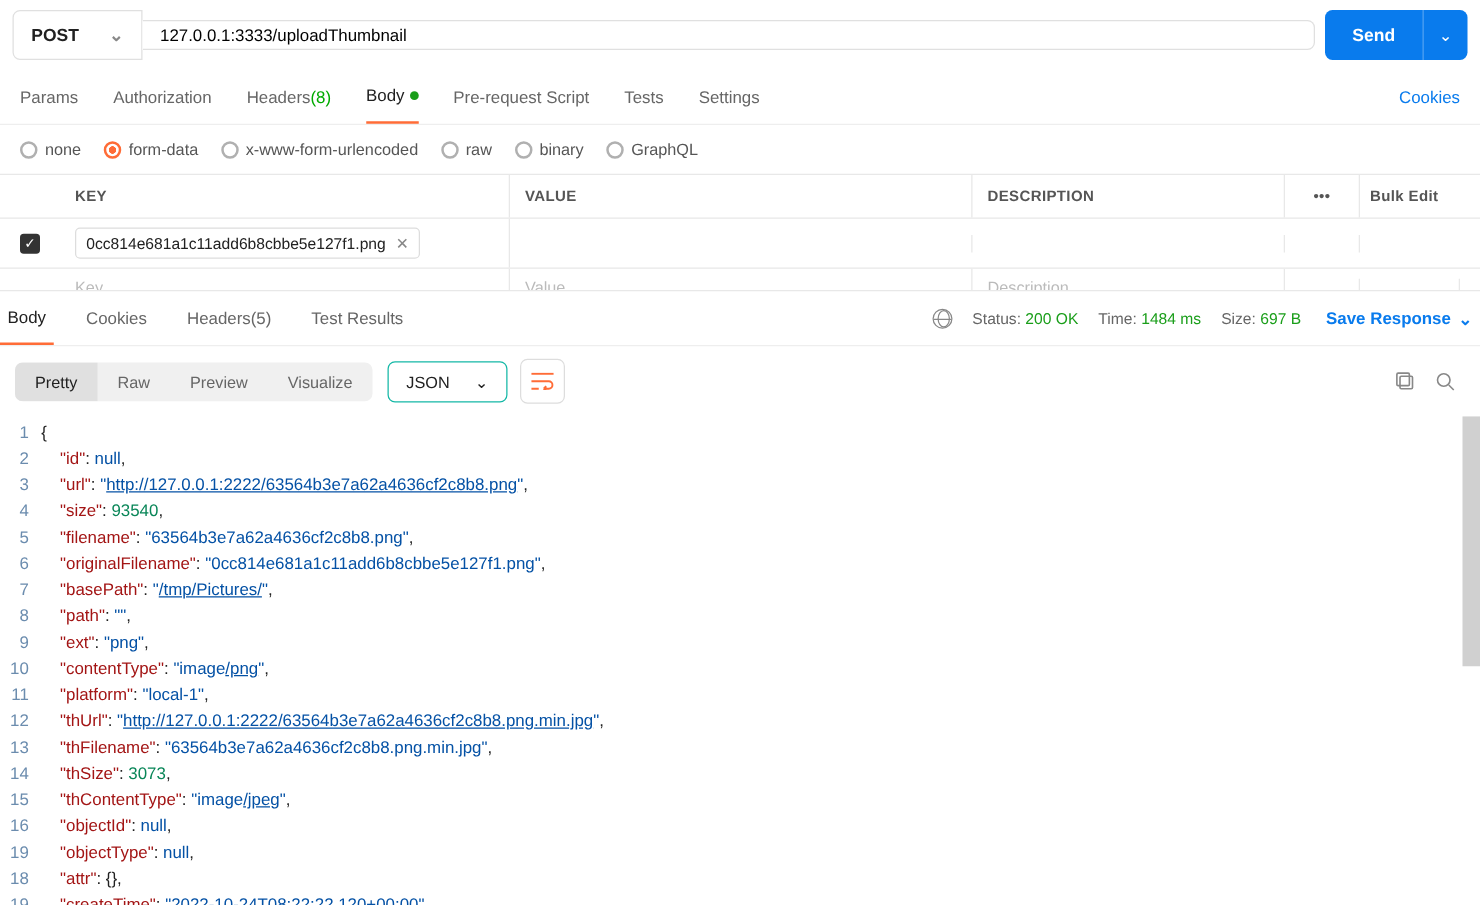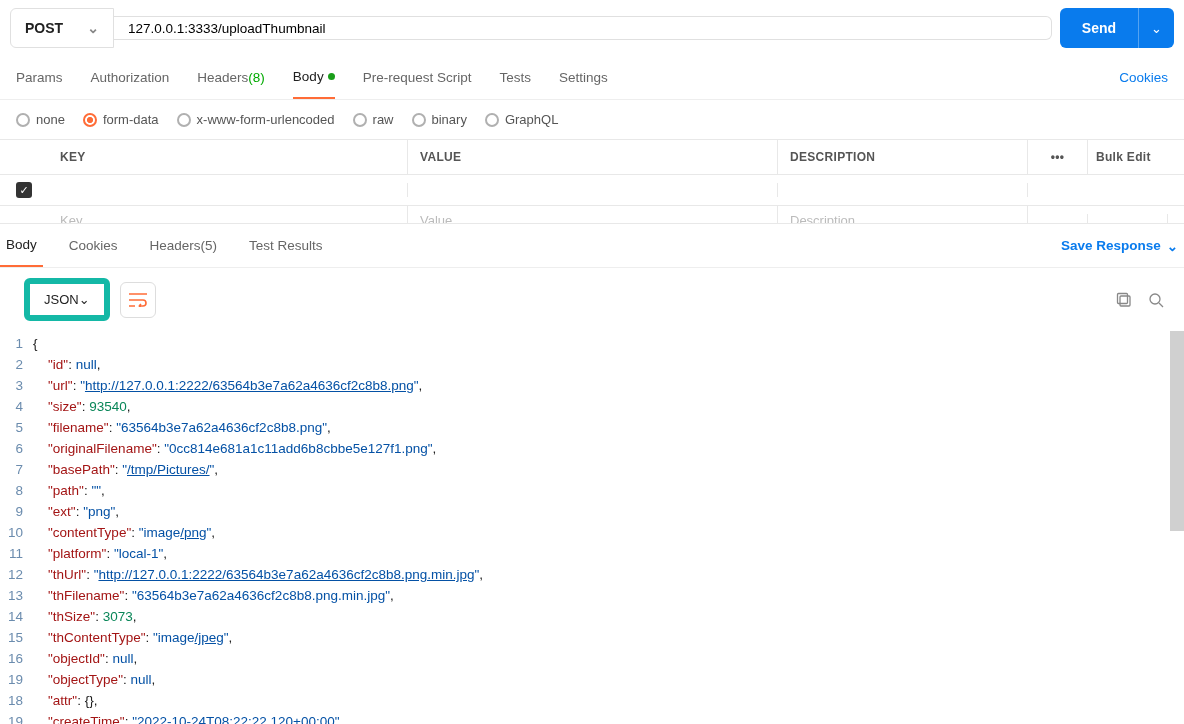--- a/index.html
+++ b/index.html
@@ -47,21 +47,21 @@
 .resp-meta .g { color: #1a9e1a; }
 .save-resp { color: #097bed; font-weight: 600; cursor: pointer; display: flex; align-items: center; gap: 6px; }
 .globe { width: 16px; height: 16px; border: 1.5px solid #888; border-radius: 50%; position: relative; }
 .globe::before { content: ''; position: absolute; left: 0; right: 0; top: 50%; border-top: 1px solid #888; }
 .globe::after { content: ''; position: absolute; top: 0; bottom: 0; left: 50%; width: 8px; margin-left: -4px; border: 1px solid #888; border-radius: 50%; }
 
 .viewer-bar { display: flex; align-items: center; gap: 0; padding: 10px 12px; }
 .seg { display: flex; background: #f0f0f0; border-radius: 6px; overflow: hidden; }
 .seg .sbtn { padding: 8px 16px; font-size: 13px; color: #666; cursor: pointer; }
 .seg .sbtn.active { background: #e0e0e0; color: #212121; font-weight: 500; }
-.json-sel { margin-left: 12px; display: flex; align-items: center; gap: 0; padding: 8px 14px; border: 6px solid #14b8a6; border-radius: 6px; font-size: 13px; cursor: pointer; }
+.json-sel { margin-left: 12px; display: flex; align-items: center; gap: 20px; padding: 8px 14px; border: 1px solid #14b8a6; border-radius: 6px; font-size: 13px; cursor: pointer; }
 .wrap-btn { margin-left: 10px; width: 36px; height: 36px; border: 1px solid #ddd; border-radius: 6px; display: flex; align-items: center; justify-content: center; color: #ff6c37; cursor: pointer; }
 .viewer-bar .spacer { flex: 1; }
 .icon-btn { width: 32px; height: 32px; display: flex; align-items: center; justify-content: center; color: #888; cursor: pointer; }
 
 .code-area { display: flex; font-family: Menlo, Monaco, Consolas, monospace; font-size: 13.5px; line-height: 21px; overflow: hidden; position: relative; }
 .gutter { text-align: right; color: #9b9b9b; padding: 2px 10px 2px 8px; user-select: none; }
 .gutter .ln { color: #6b8cae; }
 .code { padding: 2px 0; position: relative; }
 .code .line { white-space: pre; }
 .k { color: #a31515; }
@@ -139,20 +139,24 @@
     <div>KEY</div>
     <div>VALUE</div>
     <div>DESCRIPTION</div>
     <div class="dots">•••</div>
     <div class="bulk">Bulk Edit</div>
   </div>
   <div class="kv-row">
     <div>
         <div class="chk">✓</div>
       </div>
+    <div><span class="file-pill">
+          <span>0cc814e681a1c11add6b8cbbe5e127f1.png</span>
+          <span class="x">✕</span>
+        </span></div>
     <div></div>
     <div></div>
       <div></div>
   </div>
   <div class="kv-row" style="height:18px;overflow:hidden">
     <div></div>
     <div class="kv-placeholder">Key</div>
     <div class="kv-placeholder">Value</div>
     <div class="kv-placeholder">Description</div>
     <div></div>
@@ -162,27 +166,39 @@
 
 <div class="resp-tabs">
   <div class="tab active">Body</div>
   <div class="tab">Cookies</div>
   <div class="tab">
       <span>Headers</span> 
       <span class="count">(5)</span>
     </div>
   <div class="tab">Test Results</div>
   <div class="spacer"></div>
+  <div class="resp-meta">
+    <span class="globe"></span>
+    <span><span>Status:</span> <span class="g">200 OK</span></span>
+    <span><span>Time:</span> <span class="g">1484 ms</span></span>
+    <span><span>Size:</span> <span class="g">697 B</span></span>
+  </div>
   <div class="save-resp">
       <span>Save Response</span> 
       <span>⌄</span>
     </div>
 </div>
 
 <div class="viewer-bar">
+  <div class="seg">
+    <div class="sbtn active">Pretty</div>
+    <div class="sbtn">Raw</div>
+    <div class="sbtn">Preview</div>
+    <div class="sbtn">Visualize</div>
+  </div>
   <div class="json-sel">
       <span>JSON</span>
       <span>⌄</span>
     </div>
   <div class="wrap-btn">
     <svg width="18" height="14" viewBox="0 0 18 14">
         <path d="M0 1h18M0 7h14a3 3 0 010 6h-4m0 0l2-2m-2 2l2 2M0 13h6" stroke="#ff6c37" stroke-width="1.6" fill="none"></path>
       </svg>
   </div>
   <div class="spacer"></div>

